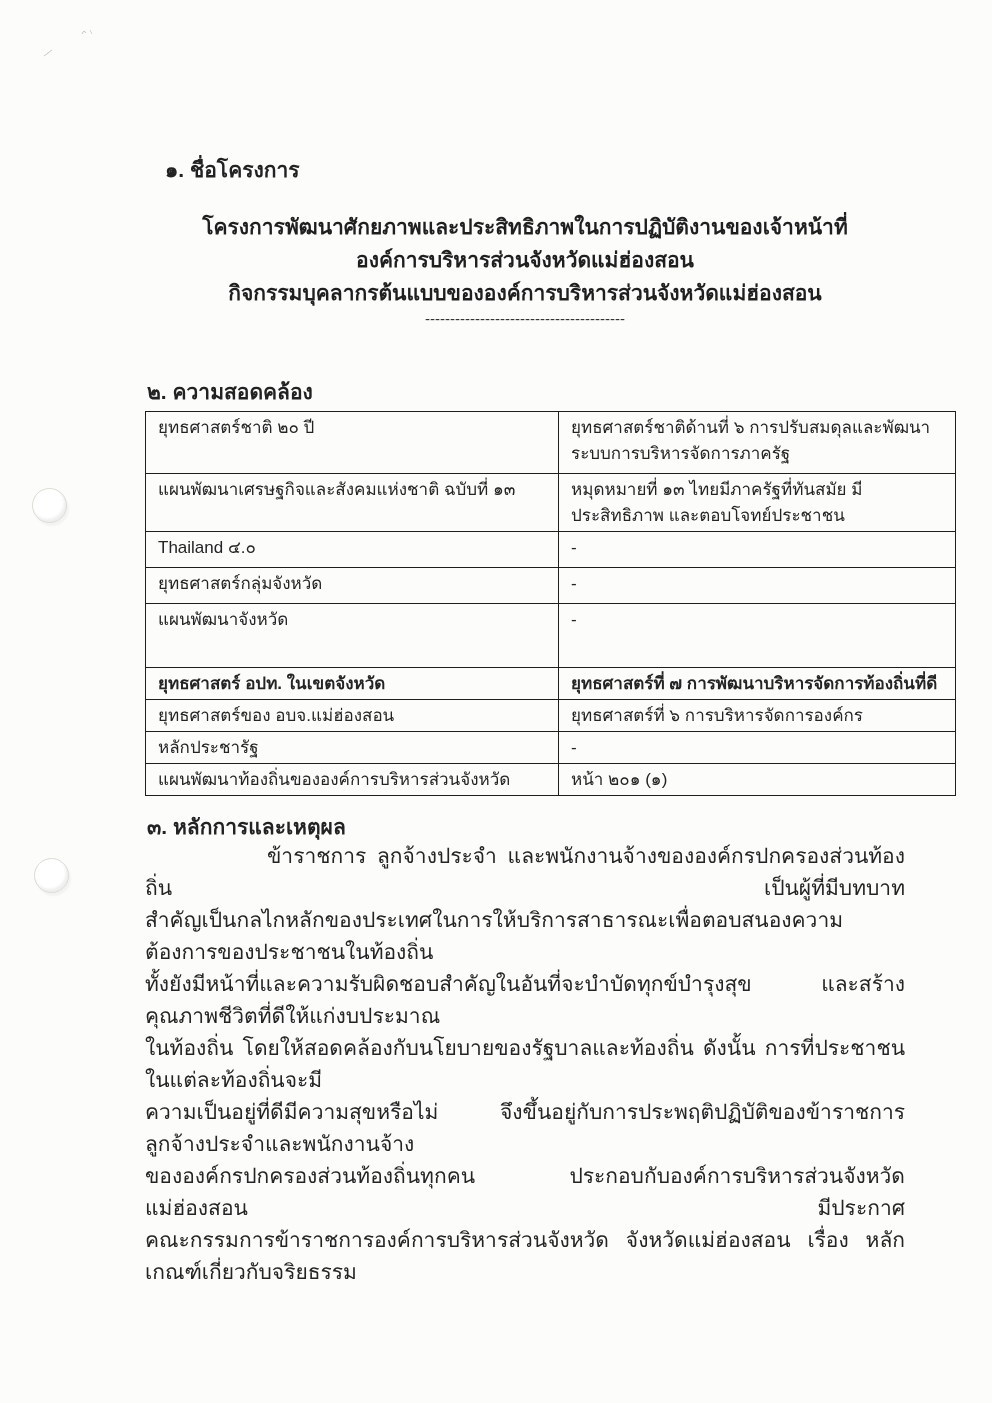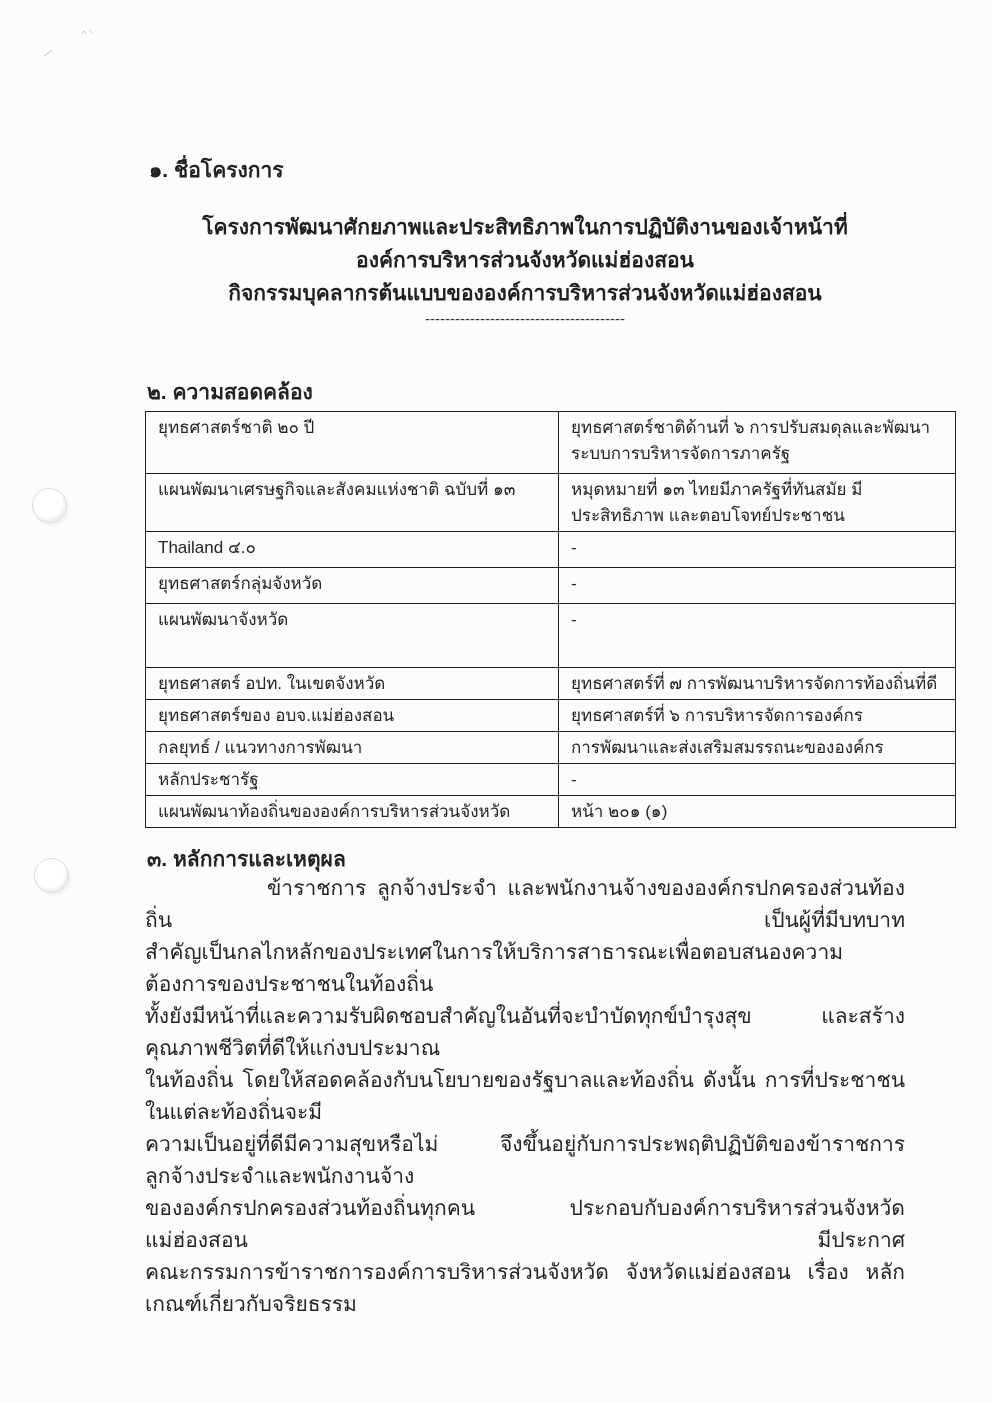--- a/index.html
+++ b/index.html
@@ -38,21 +38,21 @@
     display:flex;
     flex-direction:column;
   }
   .sec-heading{
     margin:0;
     font-size:21px;
     font-weight:bold;
     line-height:26px;
     color:#222;
   }
-  .s1{margin-top:157px;margin-left:4px;}
+  .s1{margin-top:157px;margin-left:20px;}
   .s2{margin-top:50px;margin-left:2px;}
   .s3{margin-top:18px;margin-left:2px;}
 
   .title-block{
     margin-top:27px;
     text-align:center;
     font-size:21px;
     font-weight:bold;
     line-height:33px;
     color:#1f1f1f;
@@ -81,21 +81,21 @@
     padding:3px 12px 2px 12px;
     line-height:26px;
   }
   .align-table .c1{width:388px;}
   .align-table .c2{width:372px;}
   .align-table tr:nth-child(1) td{height:56px;}
   .align-table tr:nth-child(2) td{height:50px;}
   .align-table tr:nth-child(3) td{height:30px;}
   .align-table tr:nth-child(4) td{height:30px;}
   .align-table tr:nth-child(5) td{height:58px;}
-  .align-table tr:nth-child(6) td{height:26px;}
+  .align-table tr:nth-child(6) td{height:26px;font-weight:bold;}
   .align-table tr:nth-child(7) td{height:26px;}
   .align-table tr:nth-child(8) td{height:26px;}
   .align-table tr:nth-child(9) td{height:22px;}
   .align-table tr:nth-child(10) td{height:22px;}
 
   .para{
     margin-top:0;
     font-size:21px;
     line-height:32px;
     color:#242424;
@@ -159,24 +159,20 @@
         </tr>
         <tr>
           <td class="c1">ยุทธศาสตร์ อปท. ในเขตจังหวัด</td>
           <td class="c2">ยุทธศาสตร์ที่ ๗ การพัฒนาบริหารจัดการท้องถิ่นที่ดี</td>
         </tr>
         <tr>
           <td class="c1">ยุทธศาสตร์ของ อบจ.แม่ฮ่องสอน</td>
           <td class="c2">ยุทธศาสตร์ที่ ๖ การบริหารจัดการองค์กร</td>
         </tr>
         <tr>
-          <td class="c1">กลยุทธ์ / แนวทางการพัฒนา</td>
-          <td class="c2">การพัฒนาและส่งเสริมสมรรถนะขององค์กร</td>
-        </tr>
-        <tr>
           <td class="c1">หลักประชารัฐ</td>
           <td class="c2">-</td>
         </tr>
         <tr>
           <td class="c1">แผนพัฒนาท้องถิ่นขององค์การบริหารส่วนจังหวัด</td>
           <td class="c2">หน้า ๒๐๑ (๑)</td>
         </tr>
       </tbody>
     </table>
 

